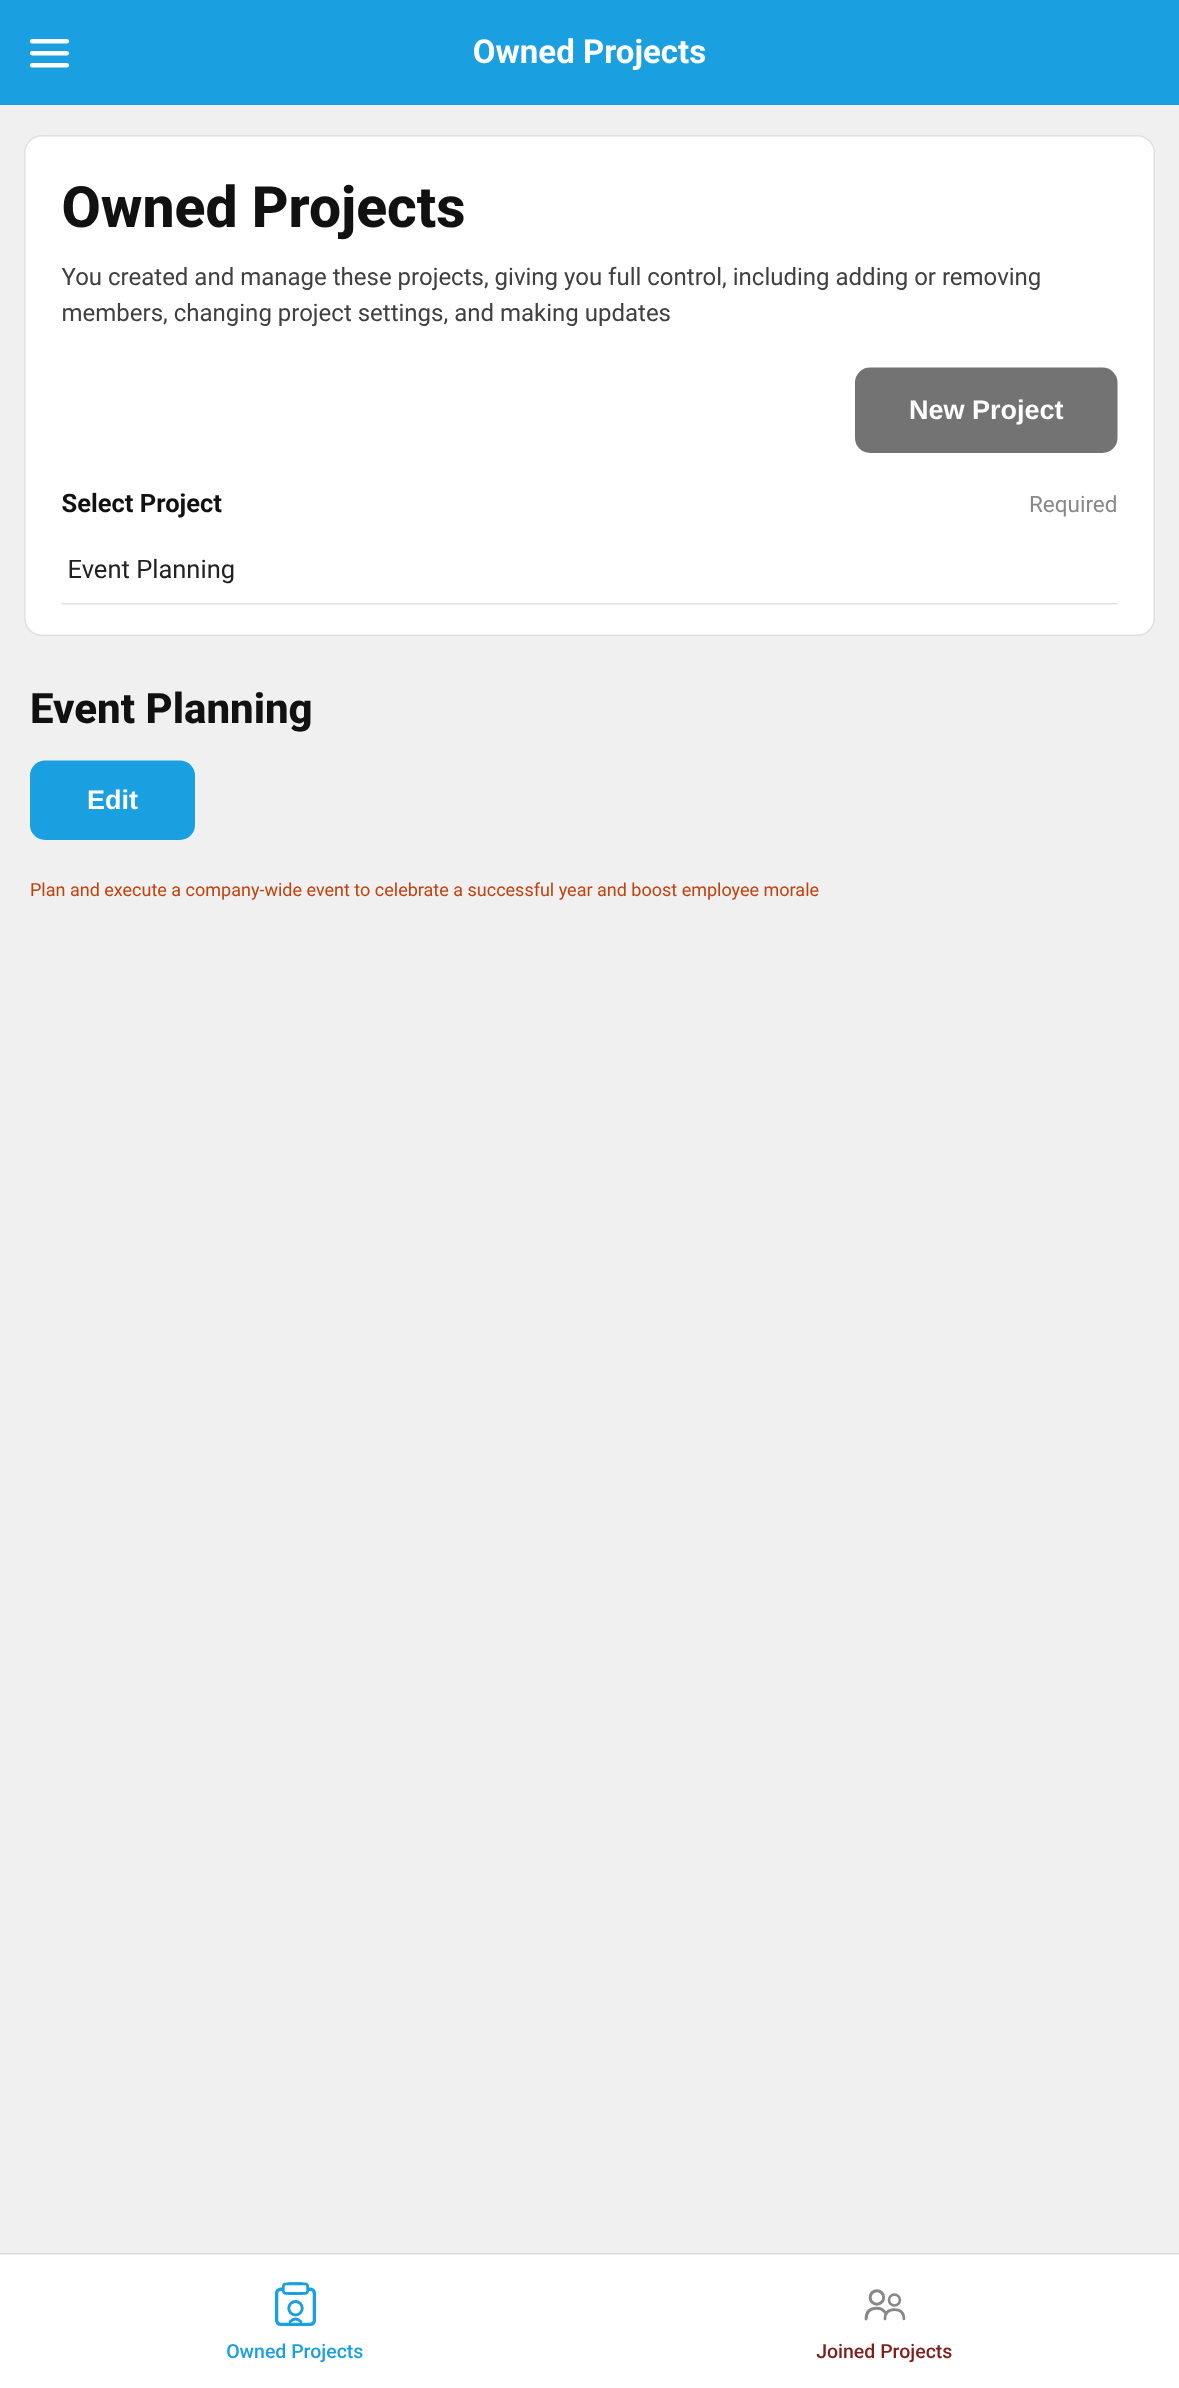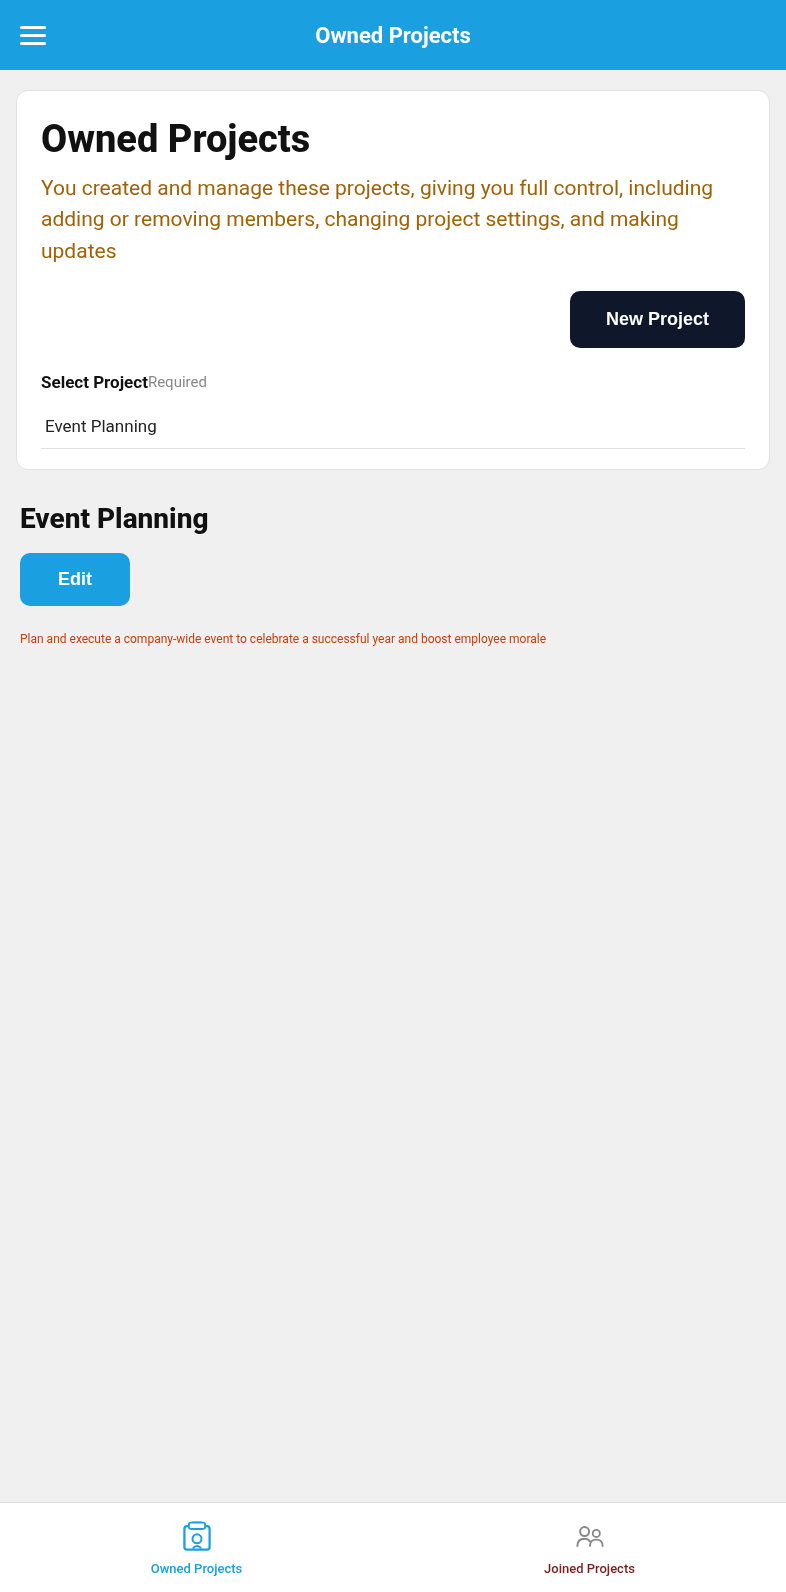--- a/index.html
+++ b/index.html
@@ -72,46 +72,47 @@
 
     .card-title {
       font-size: 38px;
       font-weight: 800;
       color: #111;
       margin-bottom: 12px;
       line-height: 1.1;
     }
 
     .card-description {
-      font-size: 21px;
-      color: #a16207;
+      font-size: 16px;
+      color: #404040;
       line-height: 1.5;
       margin-bottom: 24px;
     }
 
     .new-project-row {
       display: flex;
       justify-content: flex-end;
       margin-bottom: 24px;
     }
 
     .btn-new-project {
-      background-color: #0f172a;
+      background-color: #737373;
       color: #fff;
       border: none;
       border-radius: 10px;
       padding: 18px 36px;
       font-size: 18px;
       font-weight: 700;
       cursor: pointer;
     }
 
     
     .select-project-header {
       display: flex;
+      justify-content: space-between;
       align-items: center;
       margin-bottom: 12px;
     }
 
     .select-project-label {
       font-size: 17px;
       font-weight: 700;
       color: #111;
     }
 

